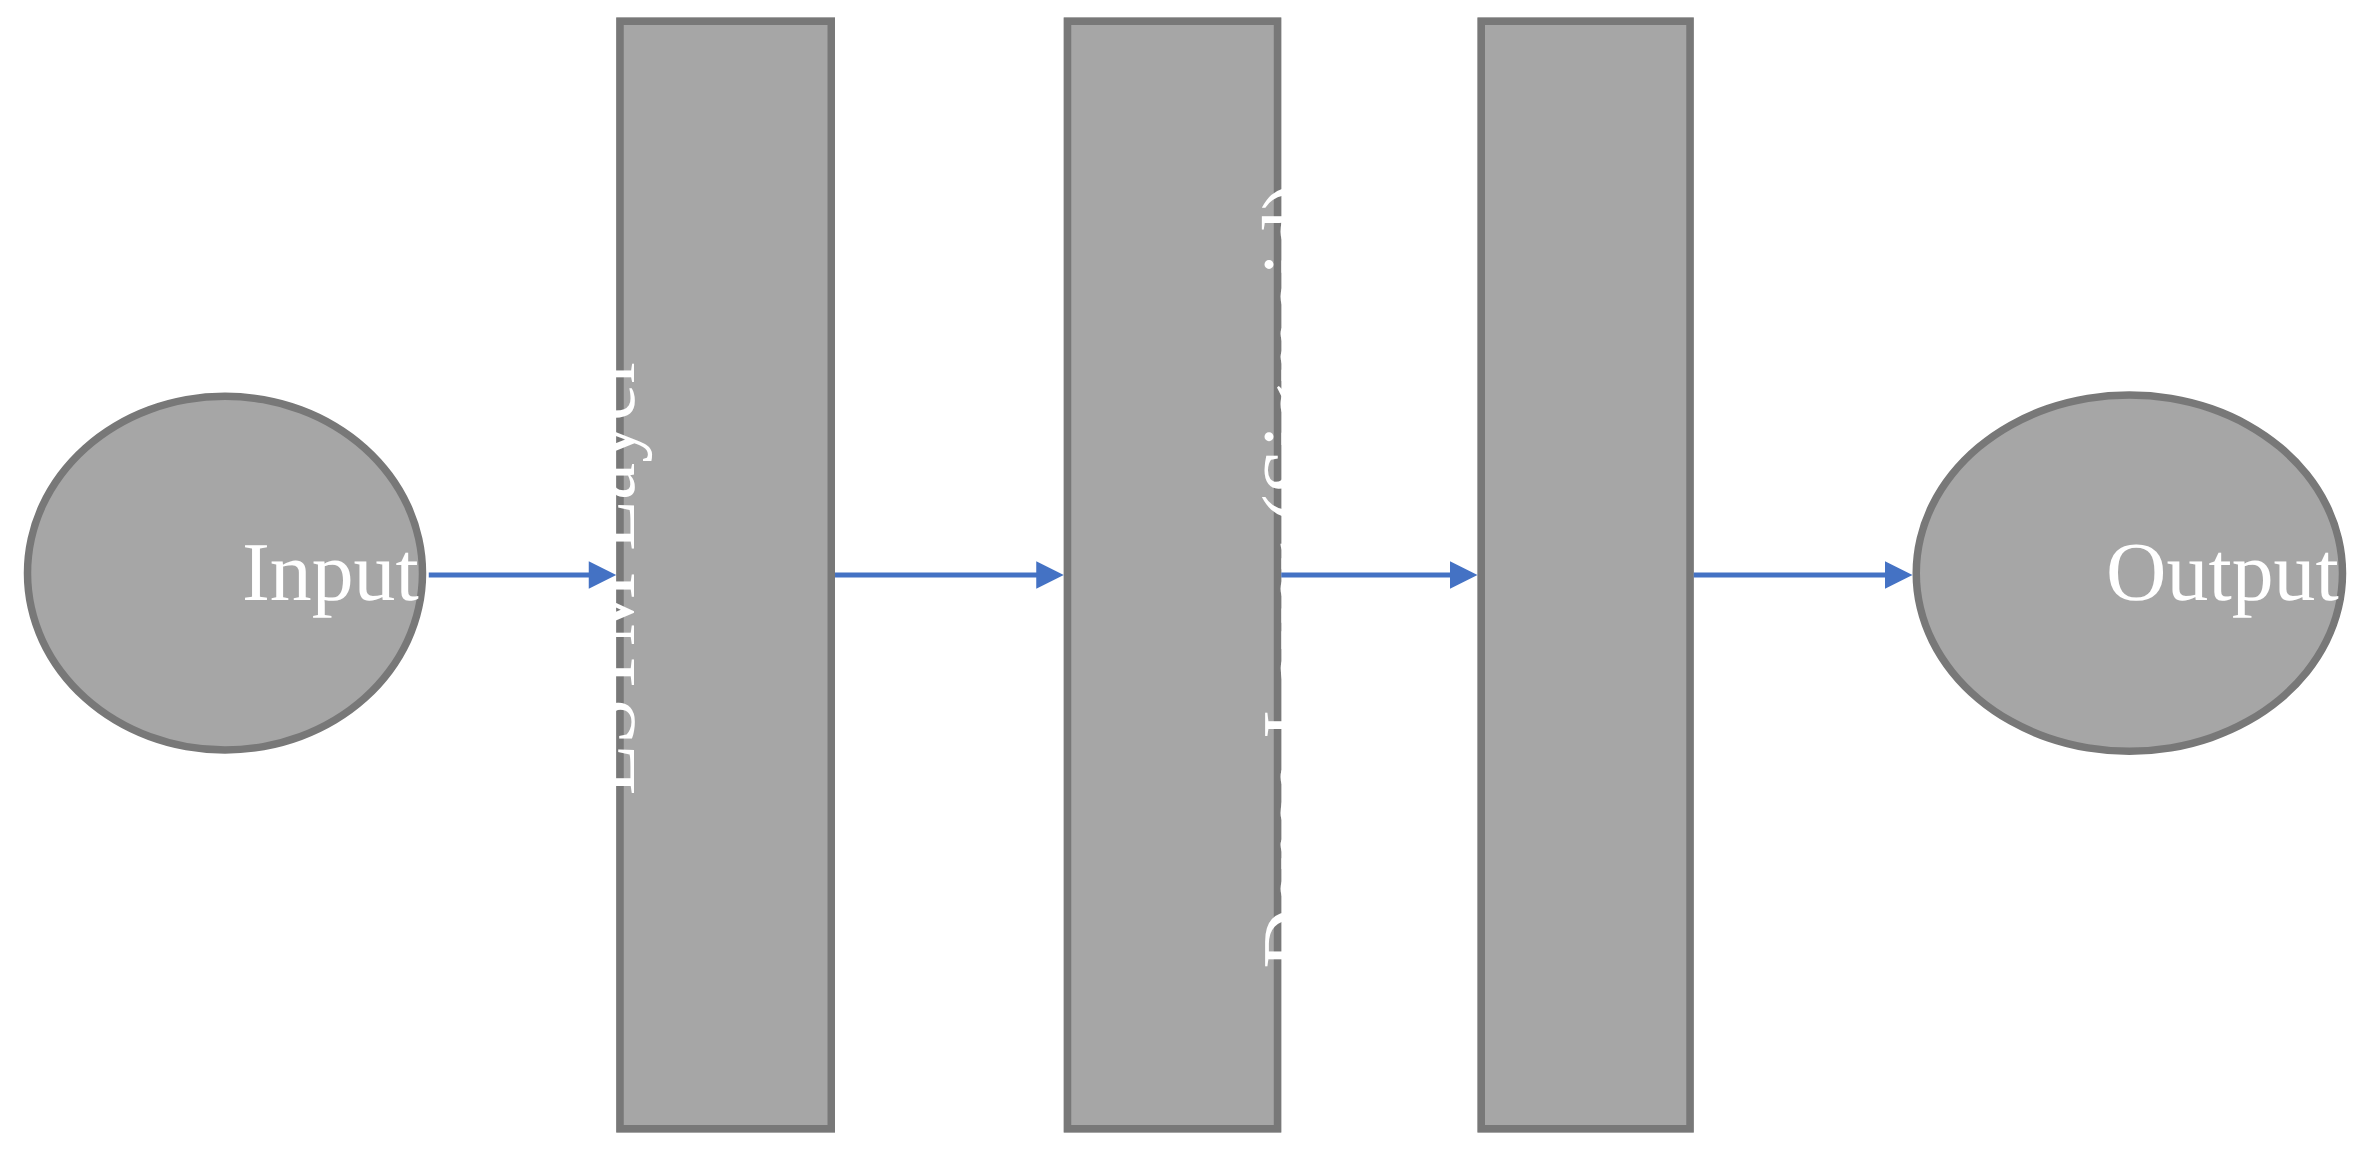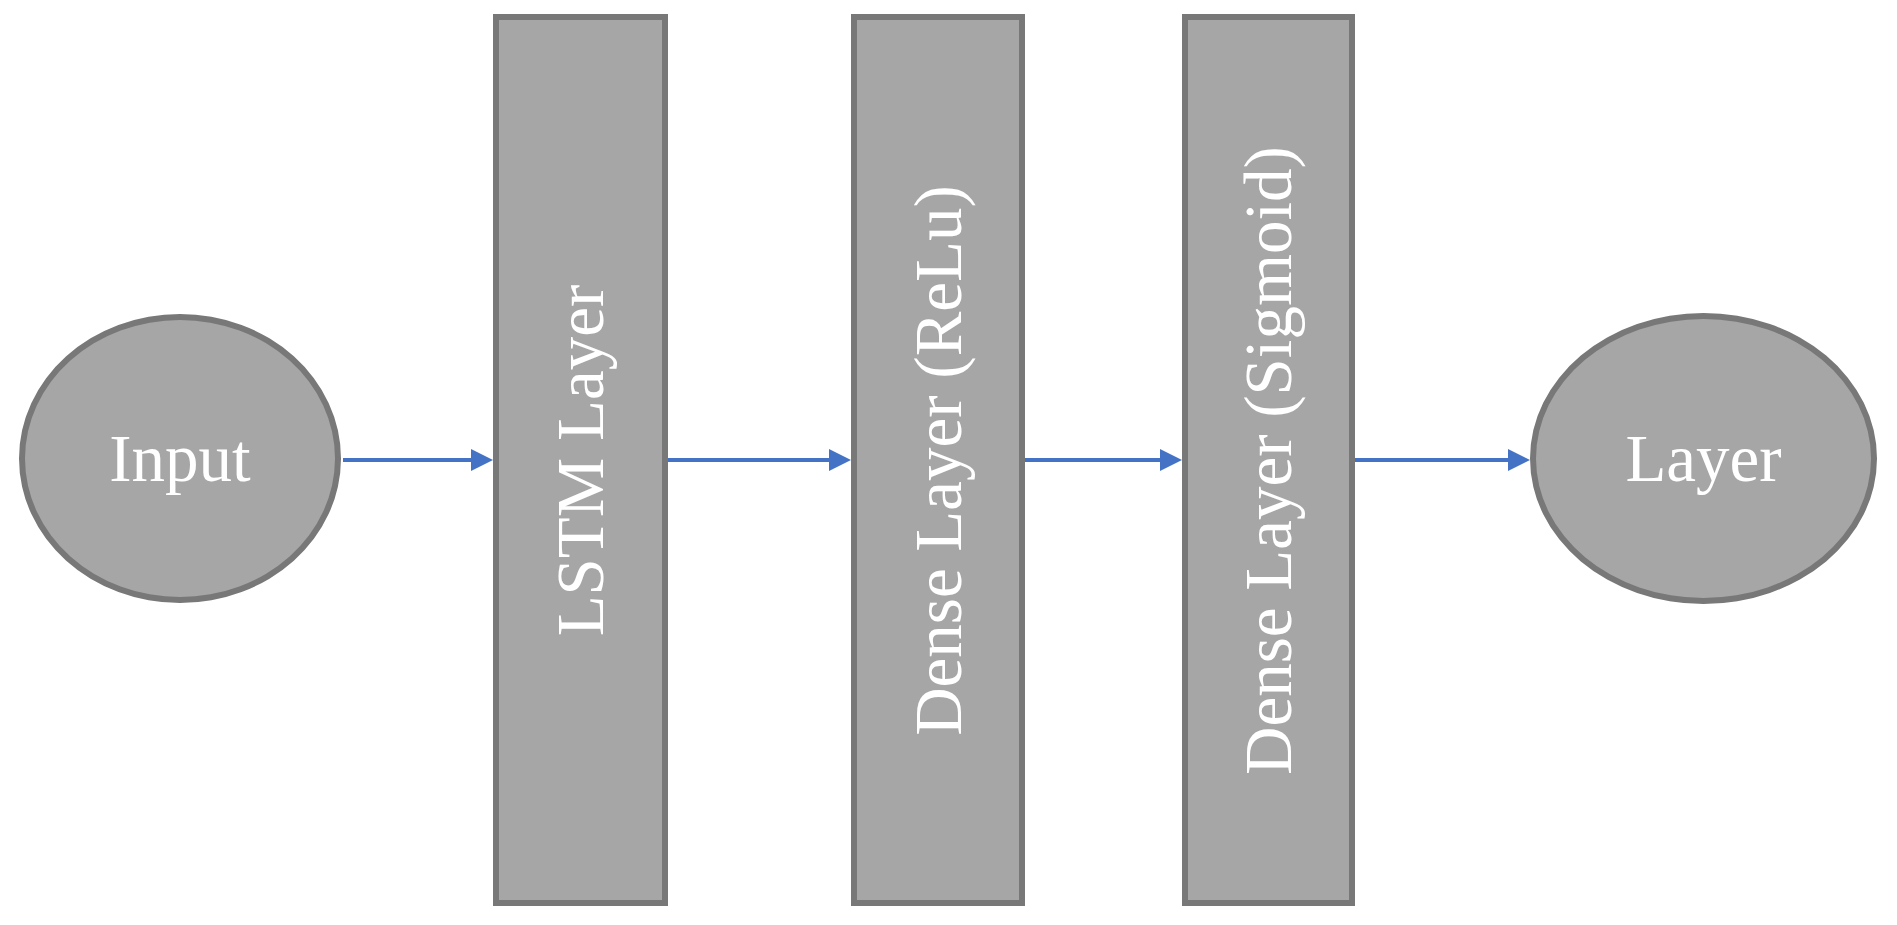--- a/index.html
+++ b/index.html
@@ -15,21 +15,21 @@
     overflow: hidden;
     font-family: "Liberation Serif", "DejaVu Serif", serif;
   }
   .node {
     position: absolute;
     box-sizing: border-box;
     background: #a6a6a6;
     border: 6px solid #787878;
     display: flex;
     align-items: center;
-    justify-content: center;
+    justify-content: flex-end;
   }
   .node .label {
     color: #ffffff;
     font-size: 67px;
     line-height: 1;
     white-space: nowrap;
     text-align: center;
   }
   .ellipse {
     border-radius: 50%;
@@ -66,21 +66,21 @@
 
   <div class="node bar" id="bar-relu">
     <span class="label">Dense Layer (ReLu)</span>
   </div>
 
   <div class="node bar" id="bar-sigmoid">
     <span class="label">Dense Layer (Sigmoid)</span>
   </div>
 
   <div class="node ellipse" id="ellipse-output">
-    <span class="label">Layer</span>
+    <span class="label">Output</span>
   </div>
 
   <svg id="connector-layer" viewBox="0 0 1897 925" xmlns="http://www.w3.org/2000/svg">
 
     <g>
       <line x1="343" y1="460" x2="472" y2="460" stroke-width="4" stroke="#4472c4"></line>
       <polygon points="471,449 493,460 471,471" fill="#4472c4"></polygon>
     </g>
 
     <g>

